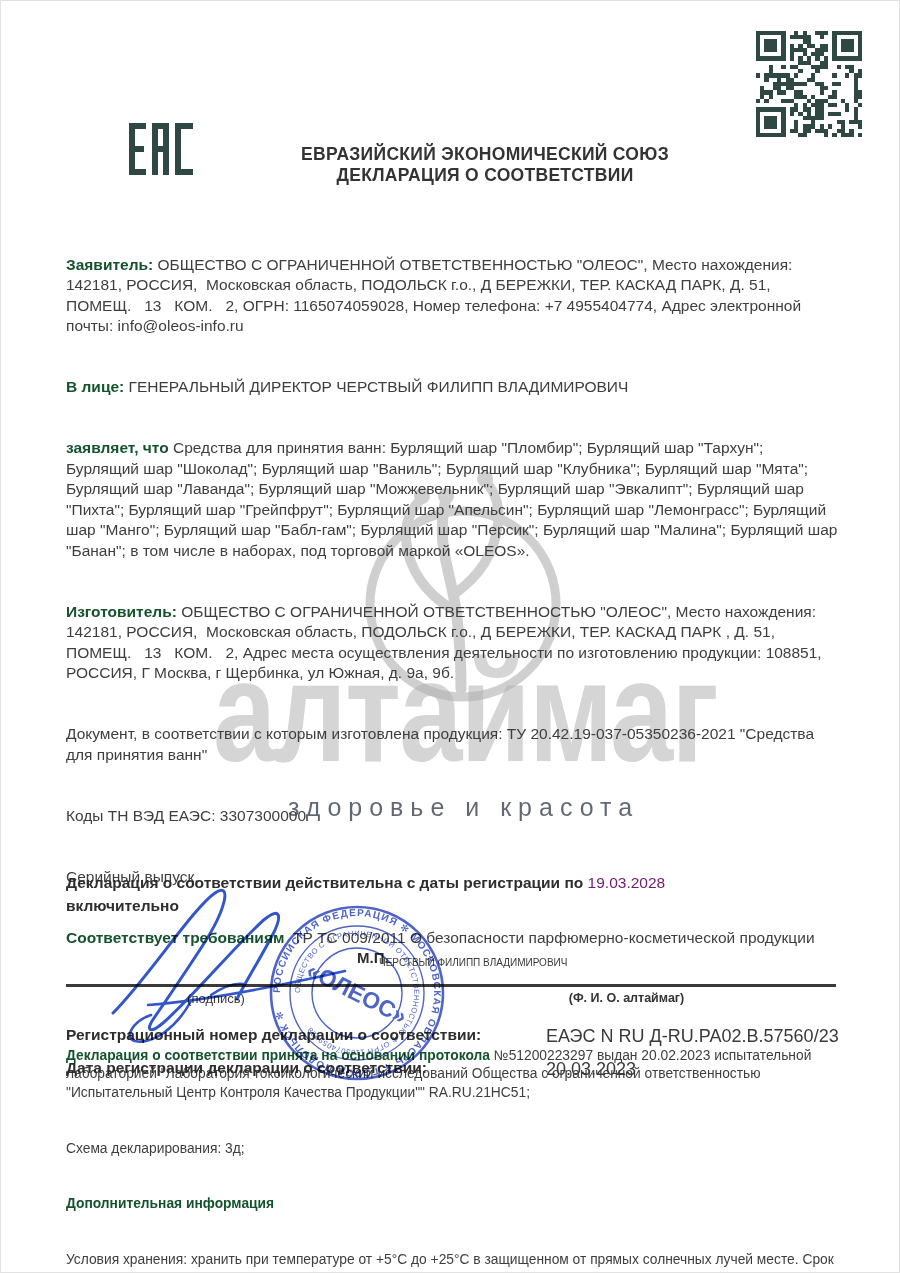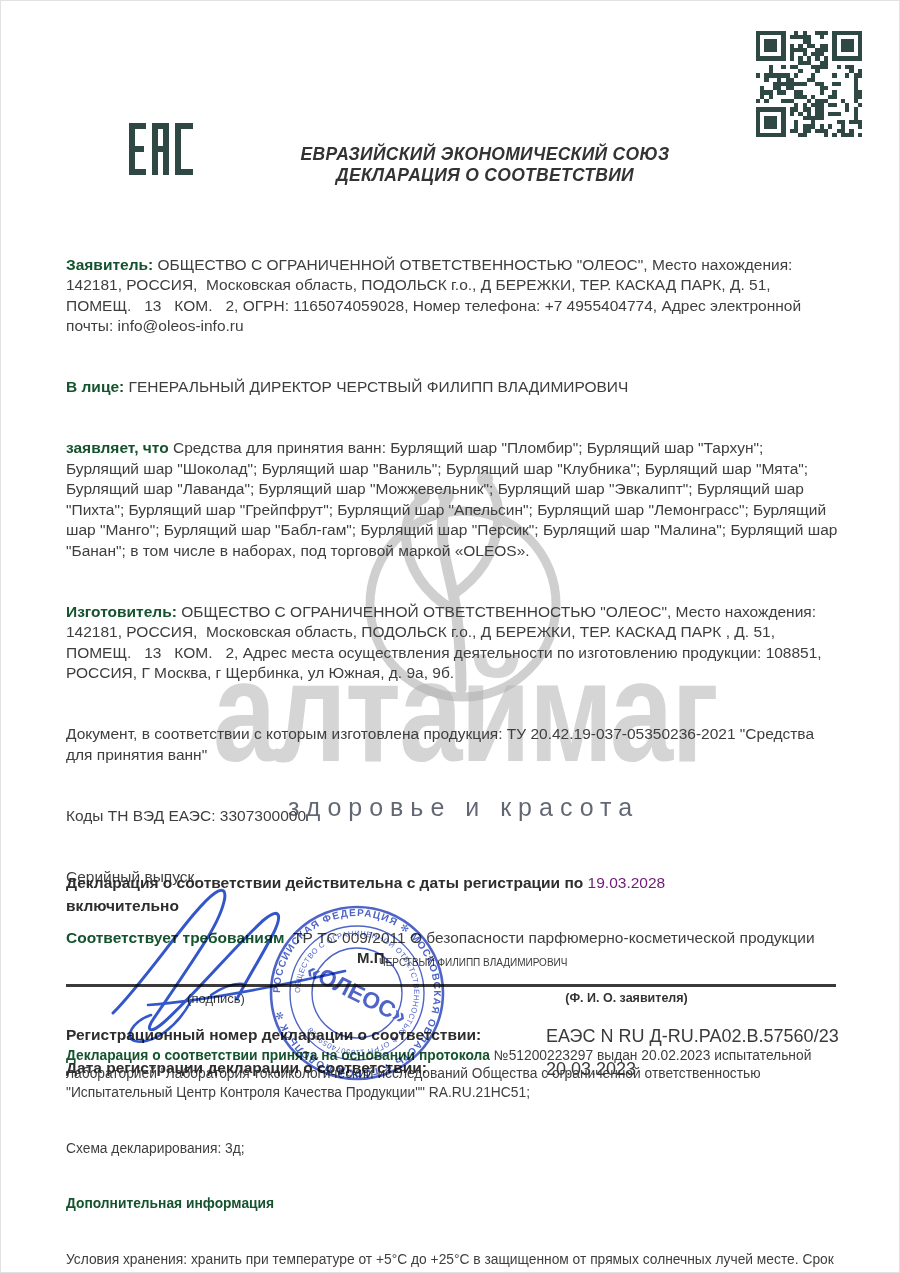--- a/index.html
+++ b/index.html
@@ -5,21 +5,21 @@
   html,body { margin:0; padding:0; background:#888; }
   .page {
     position:relative; width:900px; height:1273px; margin:0 auto;
     background:#ffffff; border:1px solid #e2e2e2; box-sizing:border-box;
     font-family:"Liberation Sans","DejaVu Sans",sans-serif; color:#3e3e3e;
     overflow:hidden;
   }
   
   .eac-logo { position:absolute; left:128px; top:122px; }
   .qr { position:absolute; left:754px; top:30px; }
-  .titles { position:absolute; left:68px; top:143px; width:832px; text-align:center; z-index:2;font-style:italic; }
+  .titles { position:absolute; left:68px; top:143px; width:832px; text-align:center; z-index:2; }
   .titles .t1, .titles .t2 {
     font-size:17.5px; font-weight:700; color:#333; letter-spacing:.3px;
   }
   .titles .t2 { margin-top:0; }
   
   .content {
     position:absolute; left:65px; top:213px; width:773px; z-index:2;
     font-size:15.5px; line-height:20.4px; white-space:pre-wrap;
   }
   .content p { margin:0; }
@@ -353,21 +353,21 @@
         <textPath href="#ringI" startOffset="0">ОБЩЕСТВО С ОГРАНИЧЕННОЙ ОТВЕТСТВЕННОСТЬЮ ✻ ОГРН 1165074059028</textPath>
       </text>
       <text x="90" y="98" transform="rotate(27 90 90)" text-anchor="middle" font-size="23" font-weight="700" fill="#3f57c2">«ОЛЕОС»</text>
     </svg>
   </div>
 
   <div class="mp">М.П.</div>
   <div class="fio-name">ЧЕРСТВЫЙ ФИЛИПП ВЛАДИМИРОВИЧ</div>
   <div class="sig-line"></div>
   <div class="cap-sign">(подпись)</div>
-  <div class="cap-fio">(Ф. И. О. заявителя)</div>
+  <div class="cap-fio">(Ф. И. О. алтаймаг)</div>
 
   <div class="reg-rows">
     <div class="reg-row">
       <span class="rl">Регистрационный номер декларации о соответствии:</span>
       <span class="rv">ЕАЭС N RU Д-RU.РА02.В.57560/23</span>
     </div>
     <div class="reg-row">
       <span class="rl">Дата регистрации декларации о соответствии:</span>
       <span class="rv">20.03.2023</span>
     </div>

